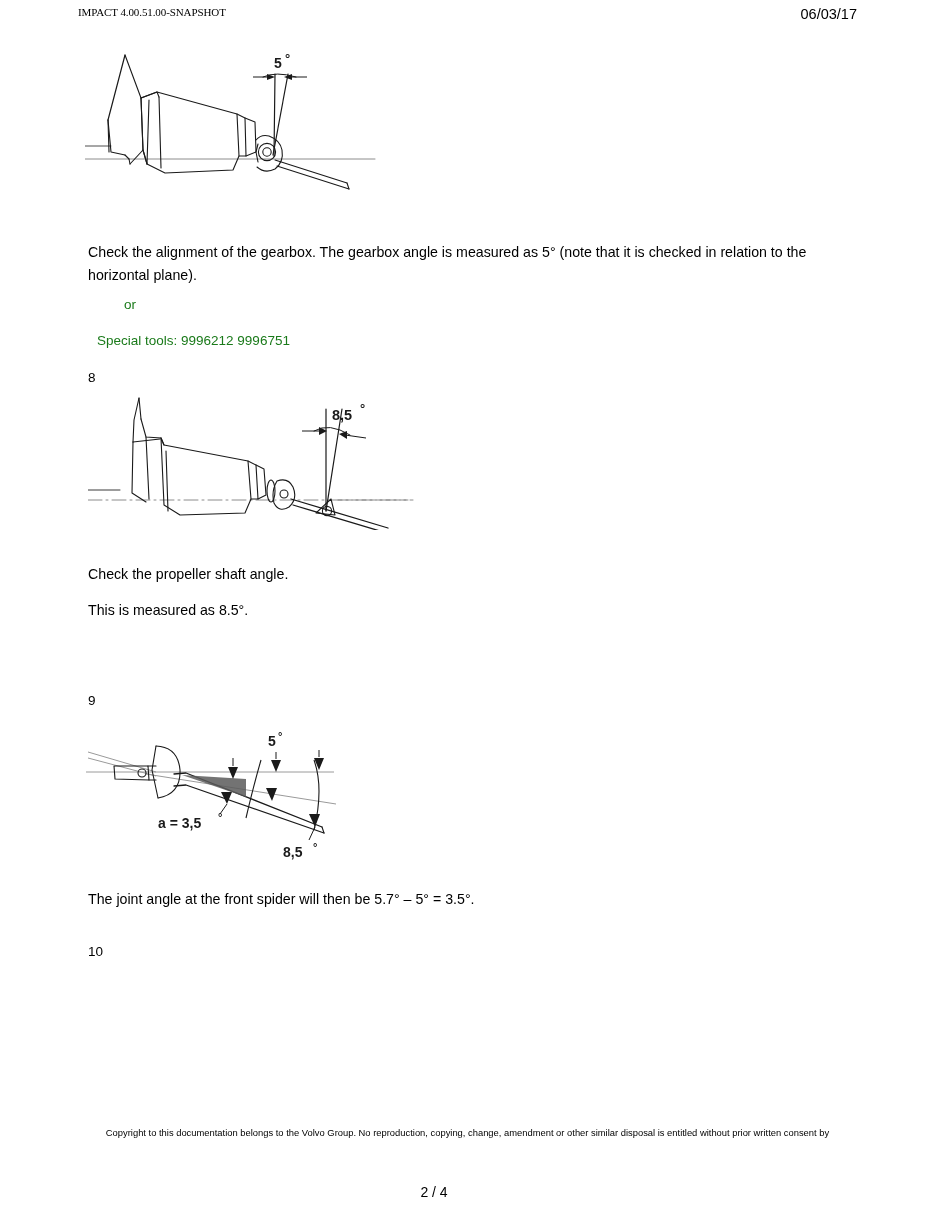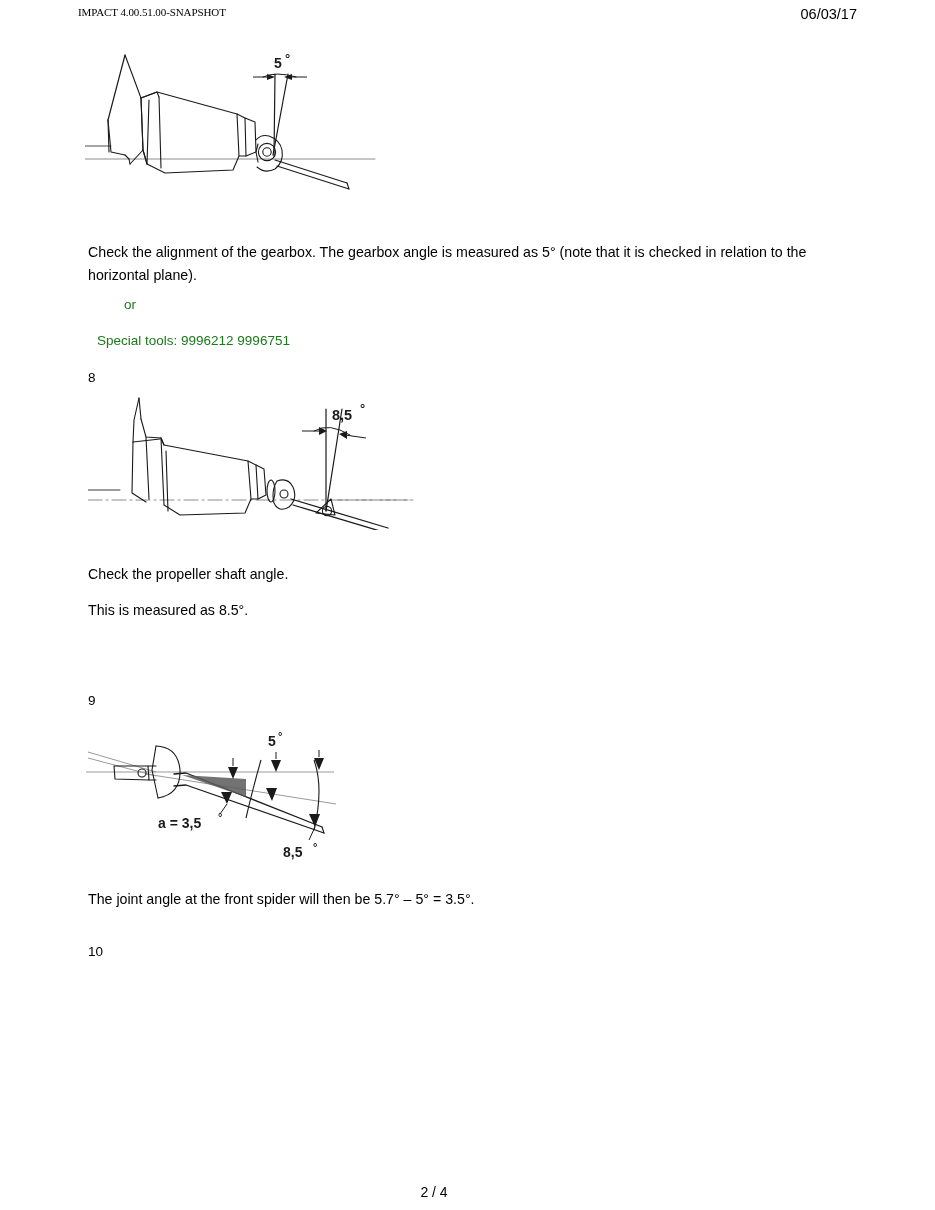--- a/index.html
+++ b/index.html
@@ -293,14 +293,15 @@
     </svg>
   </div>
 
   <div class="body-text" style="left:88px; top:888px; width:740px;">The joint angle at the front spider will then be 5.7° – 5° = 3.5°.</div>
 
   <div class="step-num" style="left:88px; top:944px;">10</div>
 
 </div>
 
 <div class="footer">
+  <div class="footer-line">Copyright to this documentation belongs to the Volvo Group. No reproduction, copying, change, amendment or other similar disposal is entitled without prior written consent by</div>
 </div>
 <div class="page-number">2 / 4</div>
 
 </body></html>

